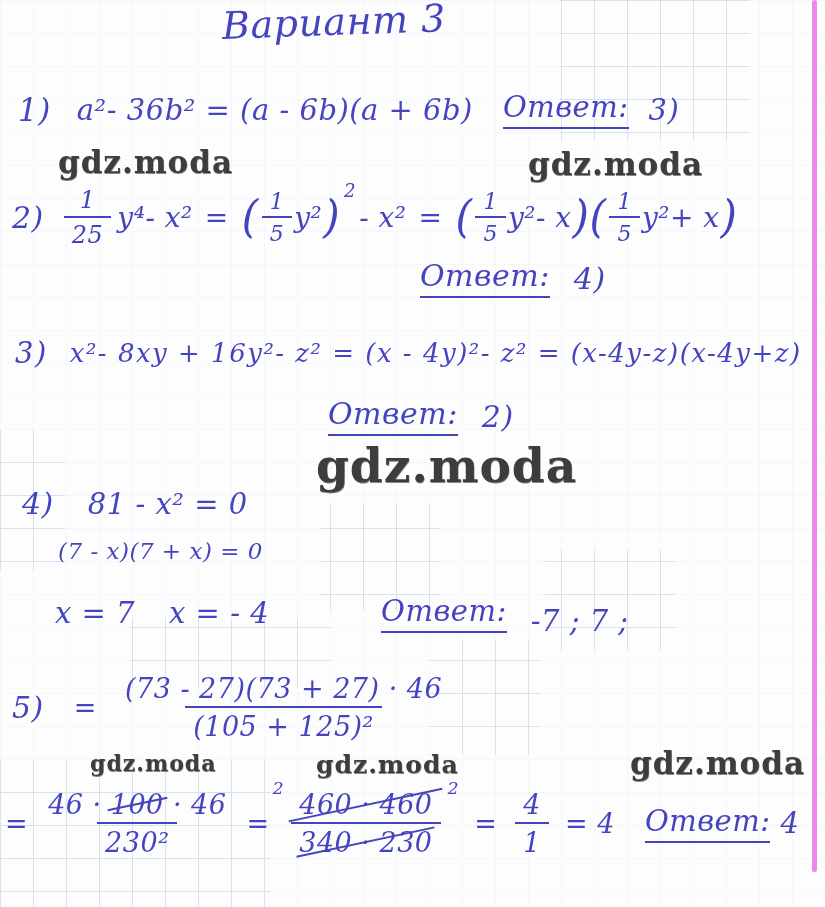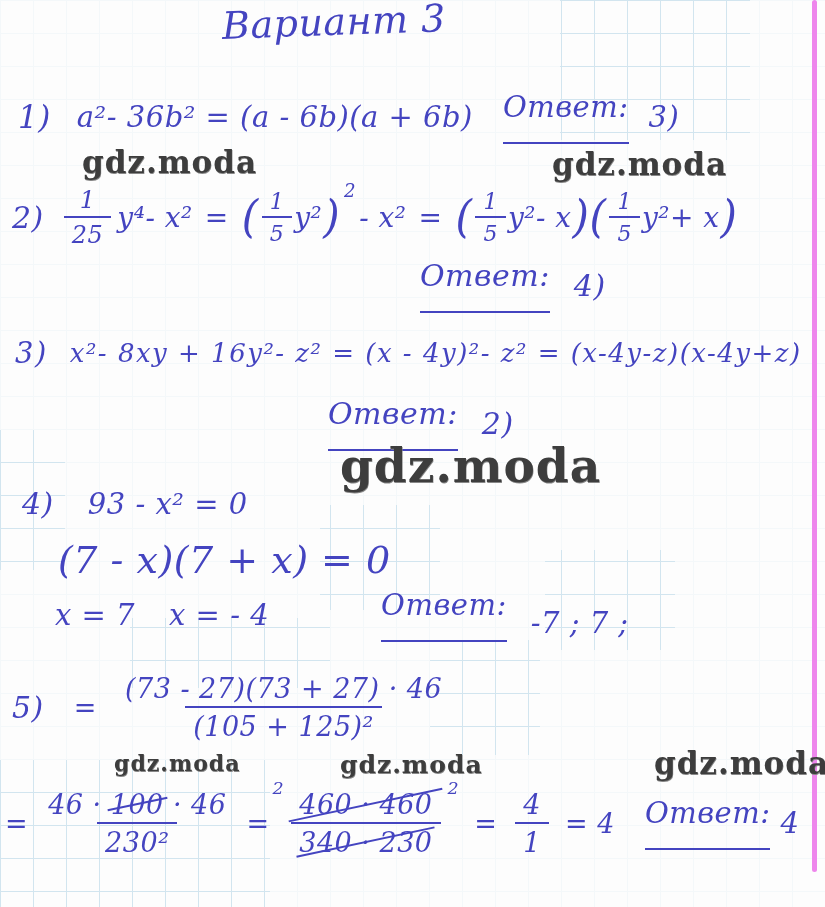--- a/index.html
+++ b/index.html
@@ -21,27 +21,27 @@
   }
   .margin-line{position:absolute;width:5px;border-radius:3px;background:var(--margin,#ee86ec);}
   .hw{font-style:italic;letter-spacing:0.5px;white-space:nowrap;}
   .abs{position:absolute;}
   .row{position:absolute;display:flex;align-items:center;white-space:nowrap;}
   .frac{display:inline-flex;flex-direction:column;align-items:center;text-align:center;margin:0 6px;}
   .fn{padding:0 8px 2px;}
   .fd{border-top:2px solid currentColor;padding:3px 8px 0;}
   .tp{font-size:1.5em;font-weight:300;line-height:1;transform:scaleY(1.05);margin:0 1px;}
   .sp-hi{font-size:0.65em;align-self:flex-start;margin:0 3px;}
-  .ans-label{border-bottom:2px solid currentColor;padding-bottom:18px;}
+  .ans-label{border-bottom:2px solid currentColor;padding-bottom:3px;}
   .cancel{position:relative;display:inline-block;}
   .cancel::after{content:"";position:absolute;left:-4px;right:-4px;top:48%;
     border-top:2.5px solid currentColor;transform:rotate(-12deg);}
   .wm{position:absolute;font-family:"DejaVu Serif",serif;font-weight:700;
     color:var(--wm,#3d3d3d);letter-spacing:1px;white-space:nowrap;
-    text-shadow:0.5px 0.5px 0 #888;margin-left:24px;}
+    text-shadow:0.5px 0.5px 0 #888;}
   .pnum{margin-right:26px;}
 </style>
 </head>
 <body>
 
 <div class="page">
 
   <div class="grid-base"></div>
   <div class="patch" style="left:560px;top:0;width:190px;height:140px;background-position:-560px 0;"></div>
   <div class="patch" style="left:320px;top:505px;width:120px;height:105px;background-position:-320px -505px;"></div>
@@ -110,23 +110,23 @@
 
   <div class="row hw" style="left:328px;top:396px;font-size:30px;">
     <span class="ans-label">Ответ:</span>
     <span style="margin-left:24px;">2)</span>
   </div>
 
   <div class="wm" style="left:316px;top:438px;font-size:47px;">gdz.moda</div>
 
   <div class="row hw" style="left:22px;top:486px;font-size:29px;">
     <span style="font-size:30px;margin-right:34px;">4)</span>
-    <span>93 - x² = 0</span>
+    <span>81 - x² = 0</span>
   </div>
-  <div class="row hw" style="left:58px;top:538px;font-size:38px;">
+  <div class="row hw" style="left:58px;top:538px;font-size:23px;">
     <span>(7 - x)(7 + x) = 0</span>
   </div>
   <div class="row hw" style="left:55px;top:588px;font-size:29px;">
     <span>x = 7</span>
     <span style="margin-left:34px;">x = - 4</span>
     <span class="ans-label" style="margin-left:112px;">Ответ:</span>
     <span style="margin-left:24px;margin-top:16px;">-7 ; 7 ;</span>
   </div>
 
   <div class="row hw" style="left:12px;top:652px;height:110px;font-size:27px;">

